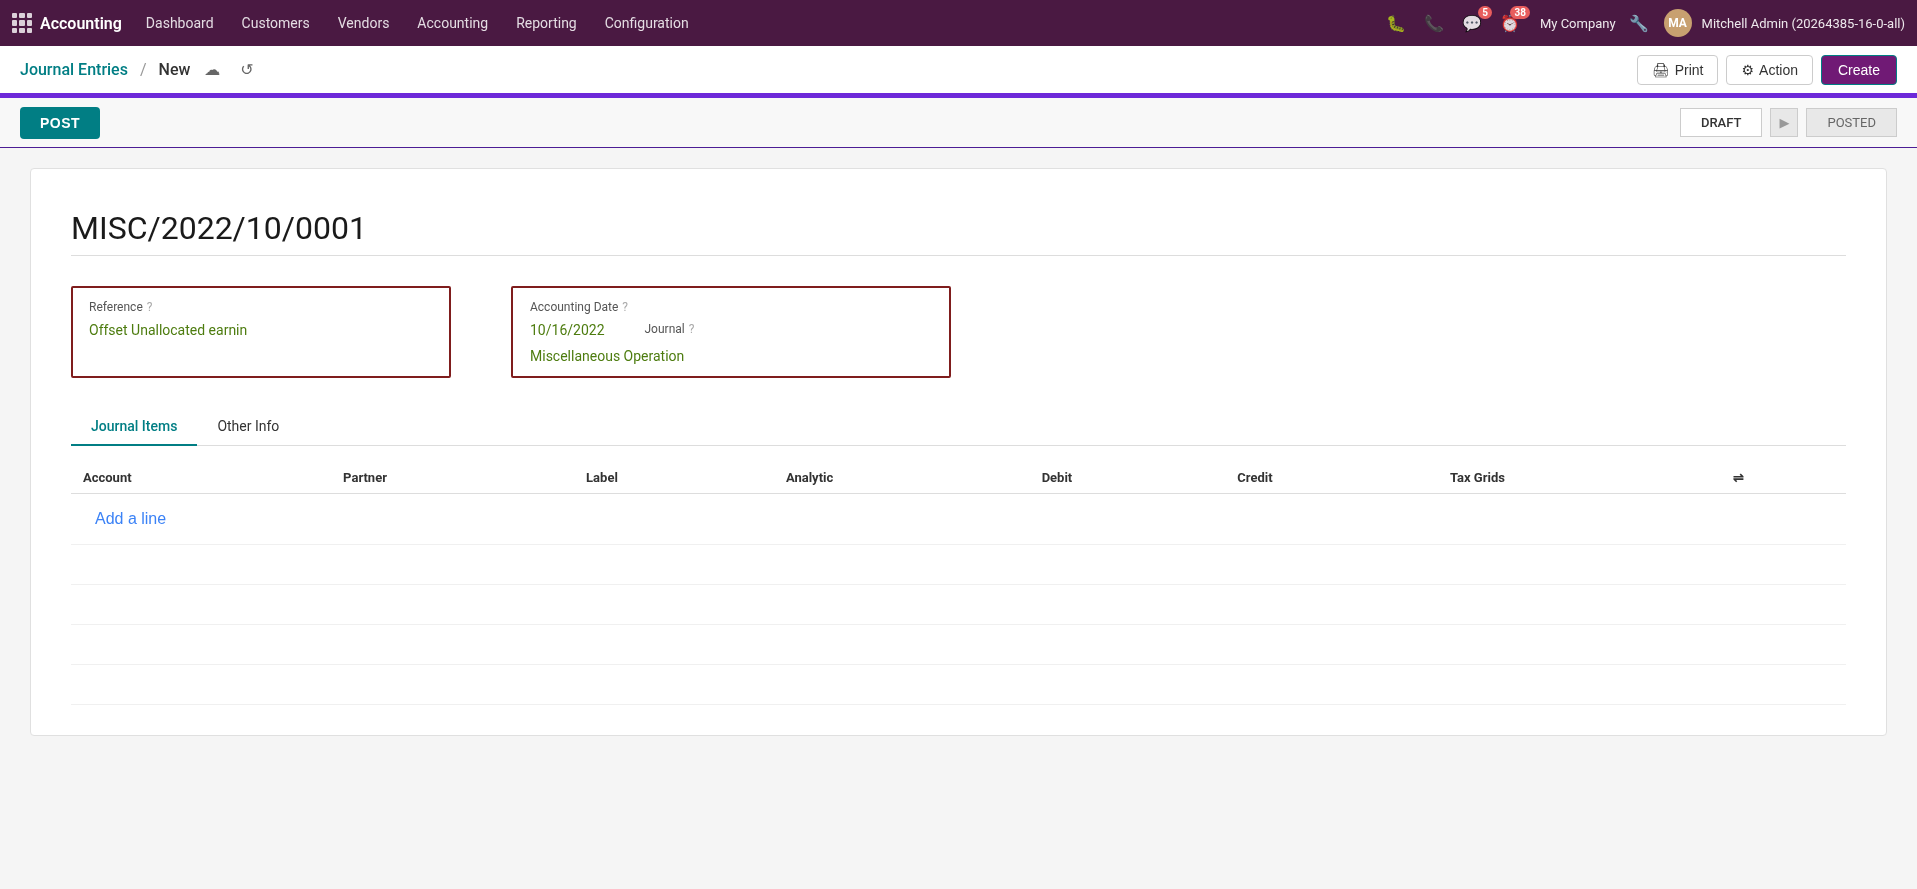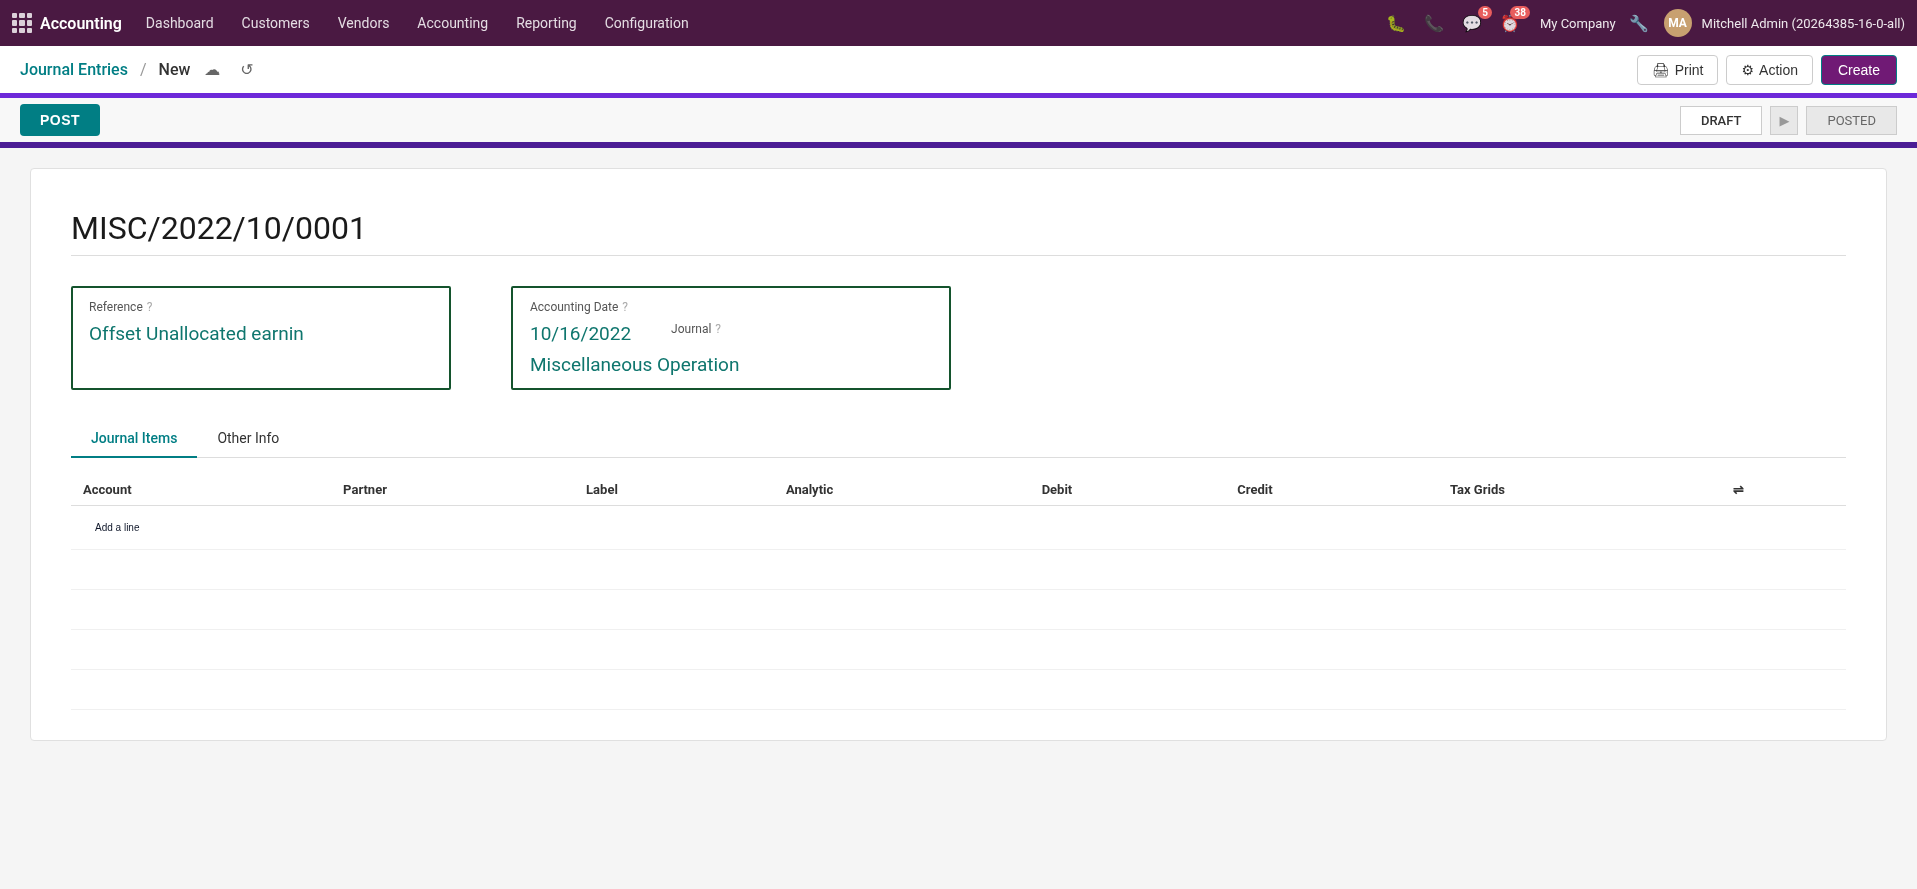--- a/index.html
+++ b/index.html
@@ -125,21 +125,21 @@
       padding: 6px 16px;
       cursor: pointer;
       color: #fff;
       font-size: 14px;
       font-weight: 500;
     }
 
     
     .action-bar {
       background: #f8f8f8;
-      border-bottom: 6px solid #4c1d95;
+      border-bottom: 1px solid #4c1d95;
       height: 50px;
       display: flex;
       align-items: center;
       padding: 0 20px;
       justify-content: space-between;
     }
     .btn-post {
       background: #017e84;
       border: none;
       border-radius: 4px;
@@ -190,21 +190,21 @@
       border-bottom: 1px solid #ddd;
     }
 
     
     .fields-row {
       display: flex;
       gap: 60px;
       margin-bottom: 30px;
     }
     .field-group {
-      border: 2px solid #14532d;
+      border: 2px solid #7f1d1d;
       border-radius: 2px;
       padding: 12px 16px;
       min-width: 380px;
     }
     .field-group.right {
       min-width: 440px;
       padding-left: 17px;
     }
     .field-label {
       font-size: 12px;
@@ -213,22 +213,22 @@
       display: flex;
       align-items: center;
       gap: 4px;
     }
     .field-label .help-icon {
       color: #aaa;
       font-size: 12px;
       cursor: help;
     }
     .field-value {
-      font-size: 19px;
-      color: #0f766e;
+      font-size: 14px;
+      color: #4d7c0f;
     }
     .field-row-inline {
       display: flex;
       gap: 40px;
     }
     .field-inline-item .field-label { margin-bottom: 4px; justify-content: flex-end; }
 
     
     .tabs-bar {
       display: flex;
@@ -263,23 +263,23 @@
       border-bottom: 1px solid #ddd;
     }
     .items-table td {
       padding: 8px 12px;
       border-bottom: 1px solid #f0f0f0;
       font-size: 14px;
     }
     .add-line-btn {
       background: none;
       border: none;
-      color: #0f172a;
-      cursor: pointer;
-      font-size: 10px;
+      color: #3b82f6;
+      cursor: pointer;
+      font-size: 16px;
       padding: 8px 12px;
       text-align: left;
     }
     .col-settings {
       text-align: right;
       font-size: 18px;
       color: #666;
       cursor: pointer;
     }
   </style>

